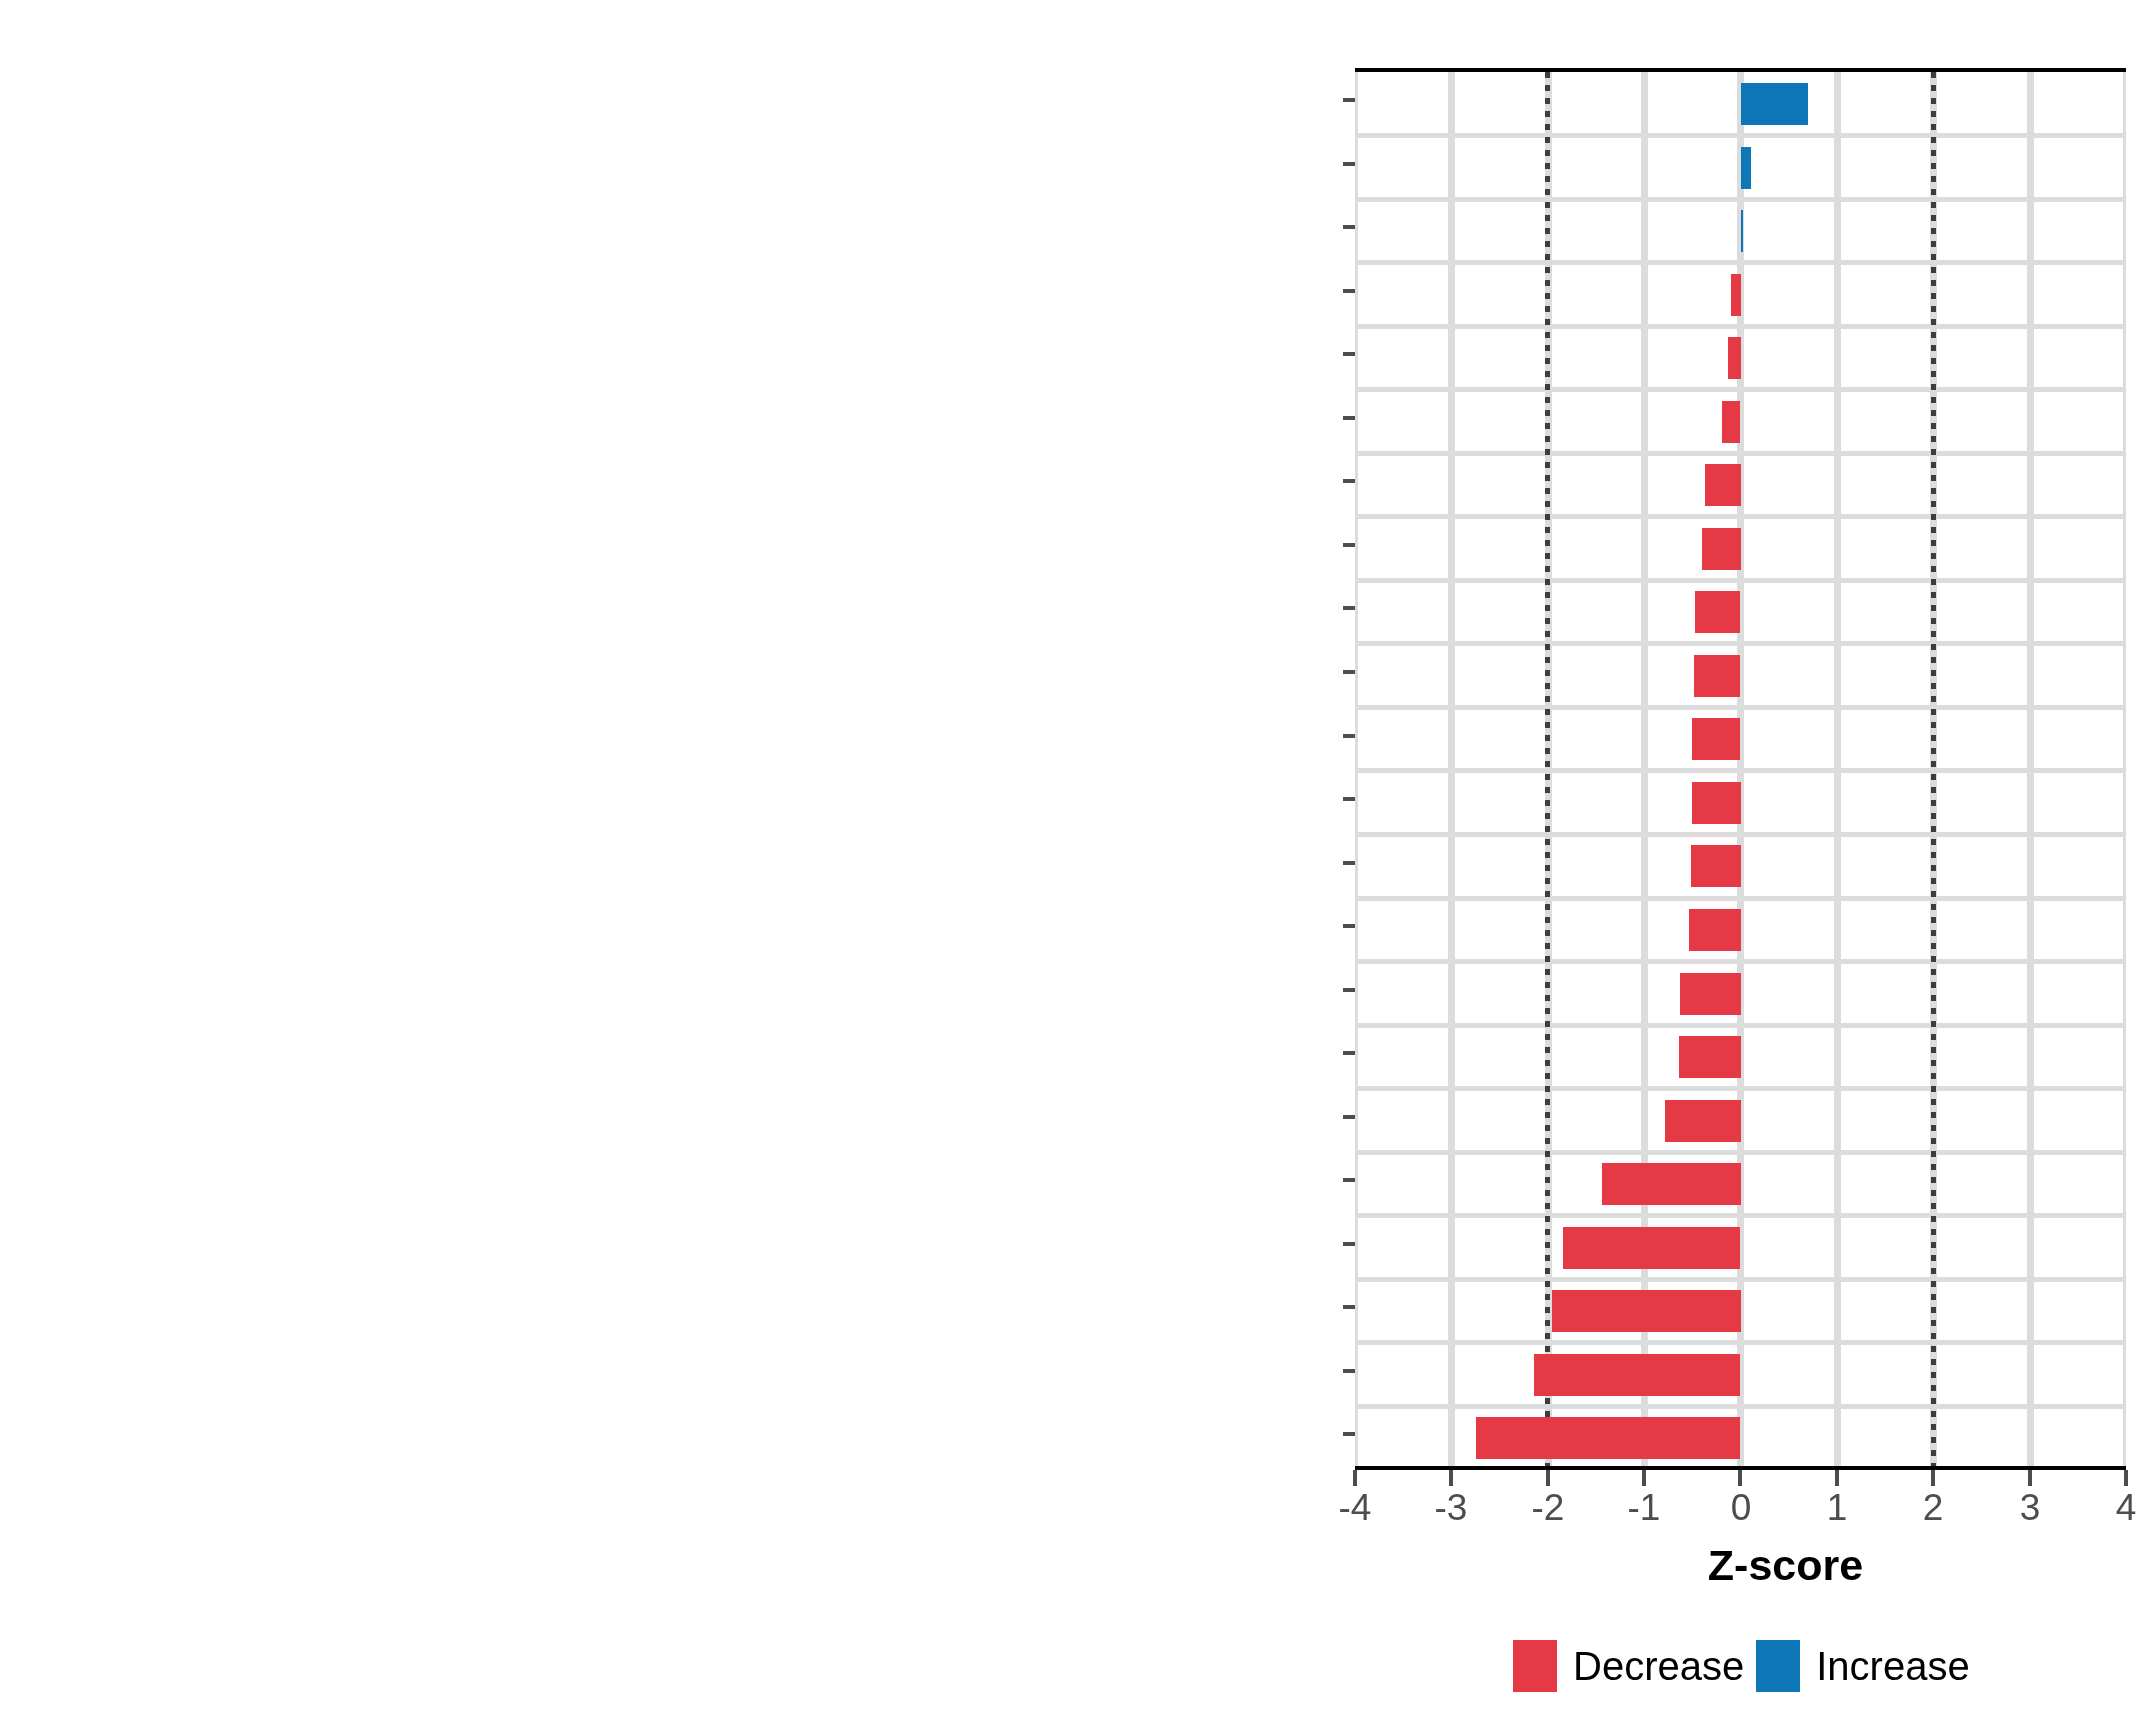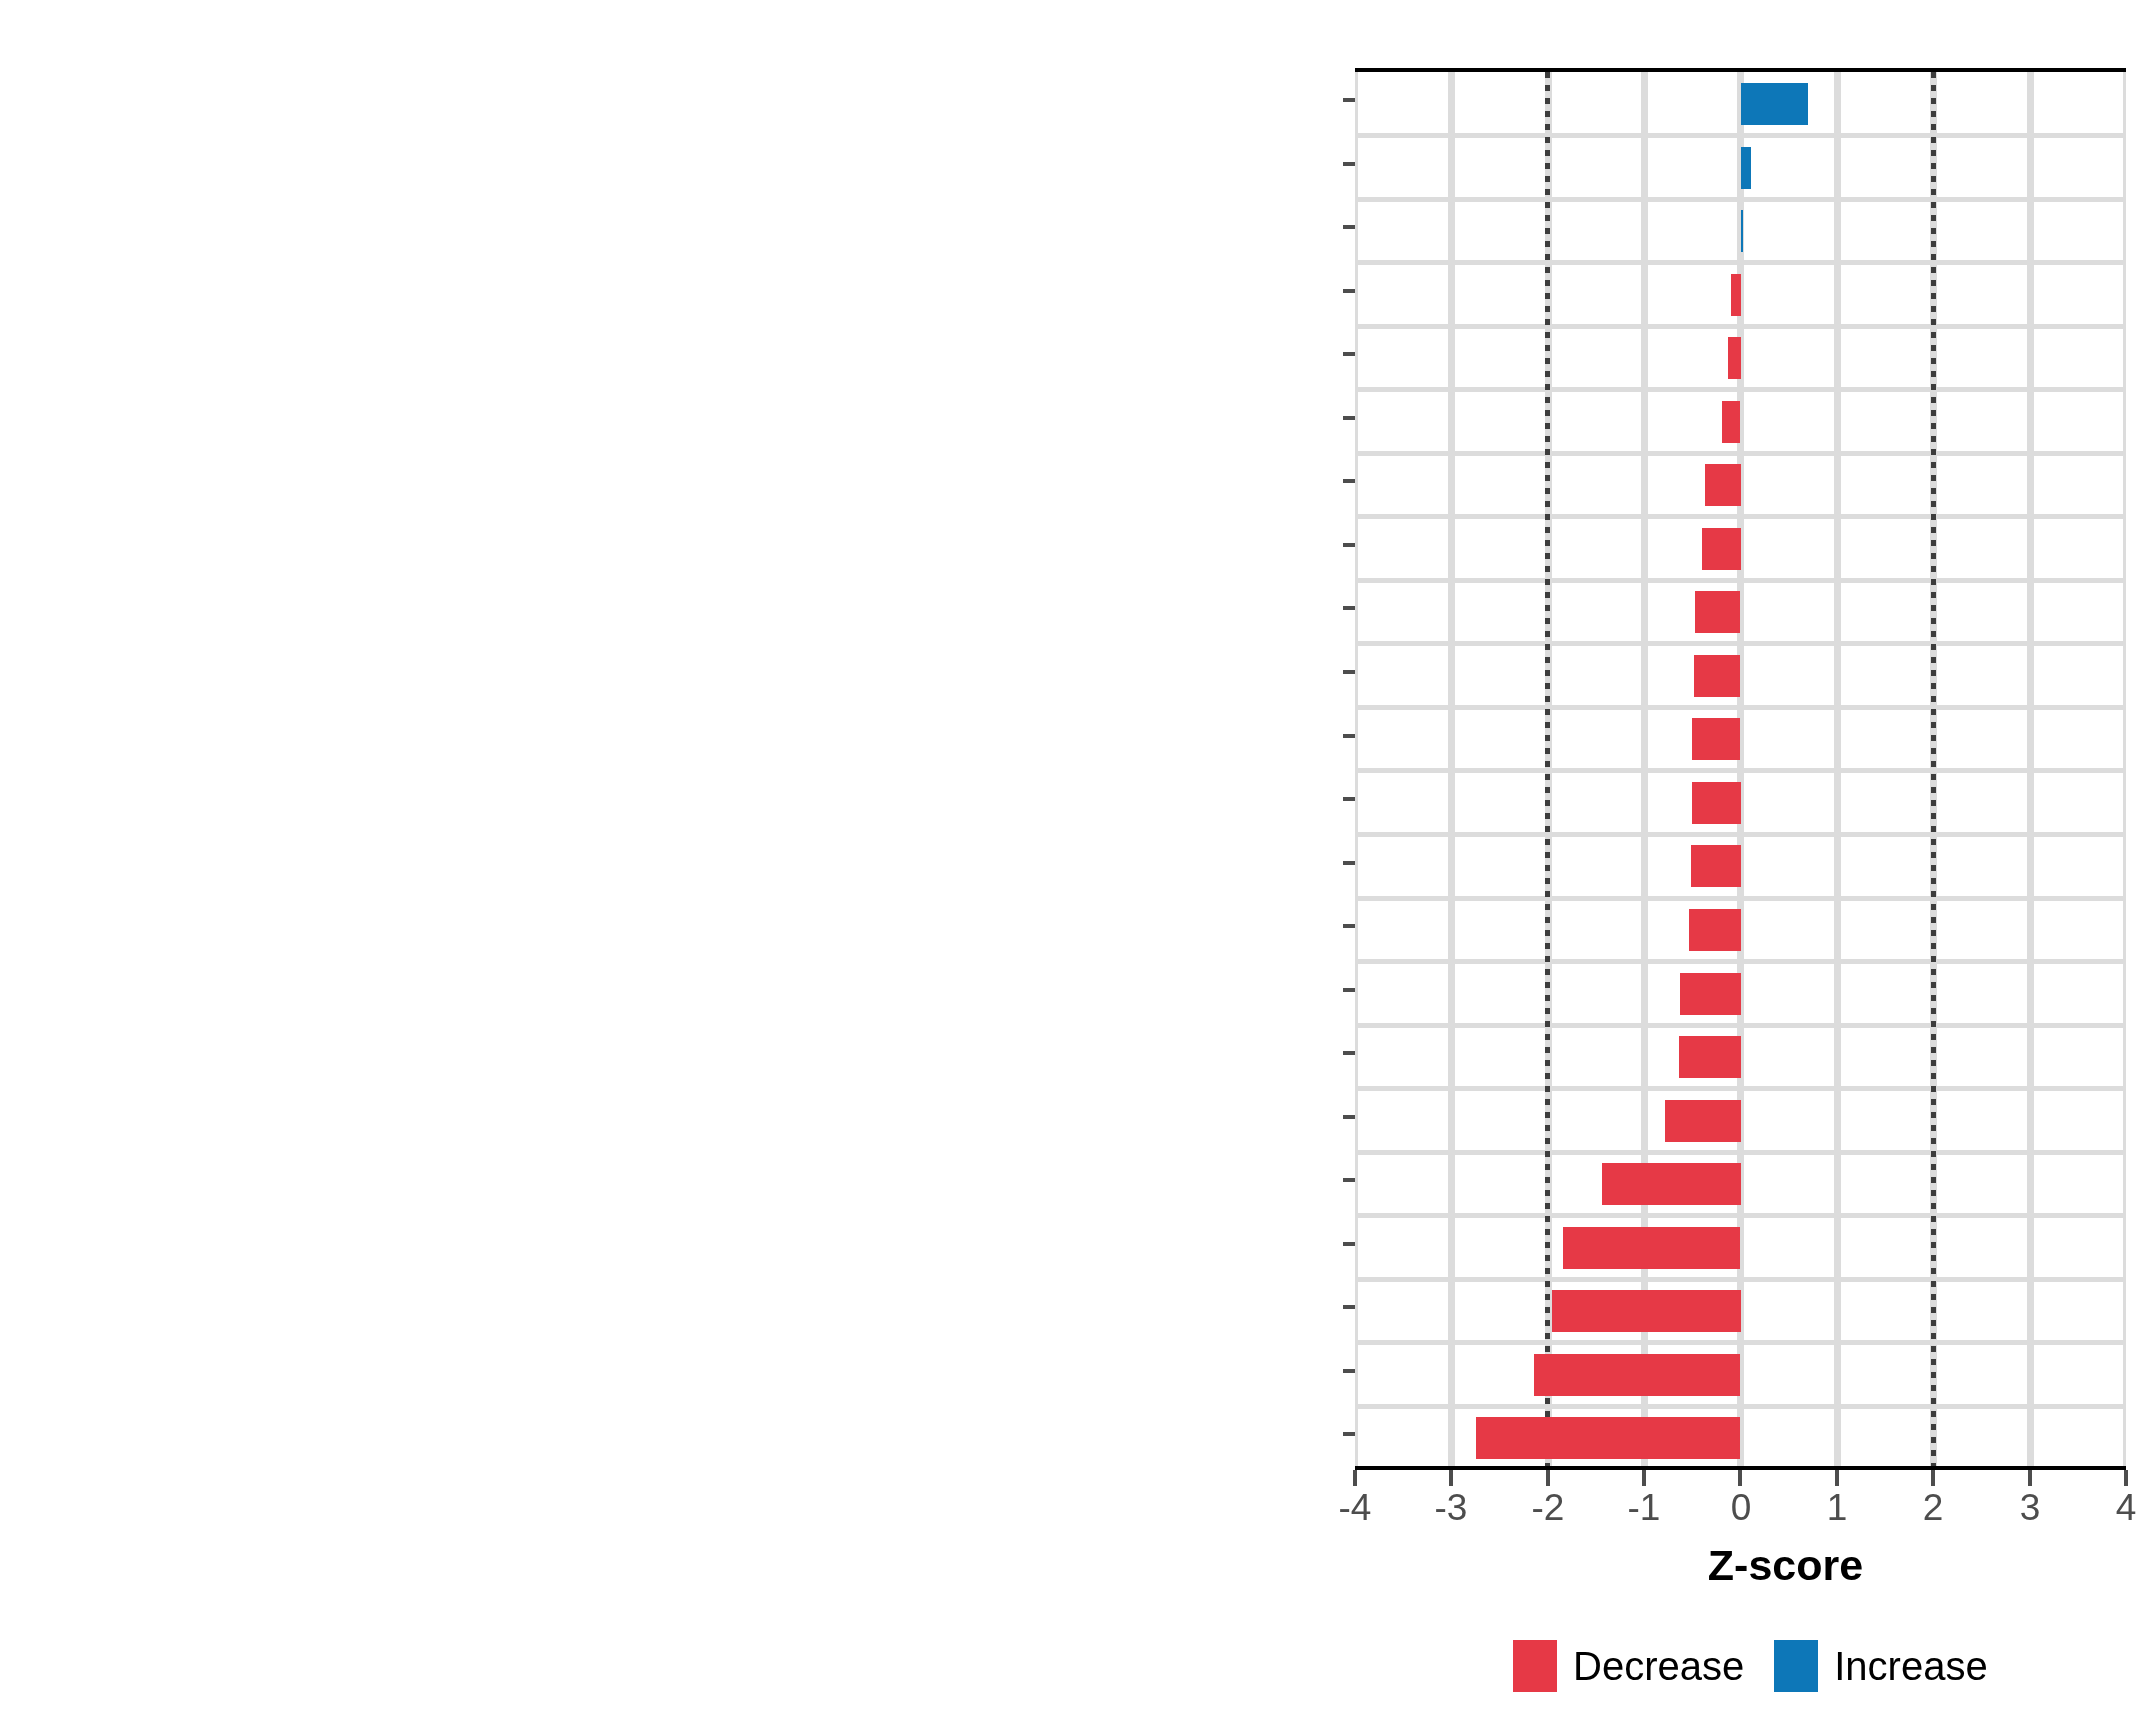--- a/index.html
+++ b/index.html
@@ -41,21 +41,21 @@
     text-align:center;font-size:37px;color:#4d4d4d;line-height:43px;
   }
   .xtitle{
     position:absolute;top:1541px;left:1400px;width:771px;
     text-align:center;font-size:43px;font-weight:bold;color:#000;
   }
 
   
   .legend{
     position:absolute;left:1513px;top:1640px;
-    display:flex;align-items:center;gap:30px;
+    display:flex;align-items:center;gap:12px;
   }
   .legend-item{display:flex;align-items:center;gap:16px;}
   .legend-swatch{width:44px;height:52px;display:block;}
   .legend-text{font-size:40px;color:#000;line-height:44px;}
 </style>
 </head>
 <body>
 
 <div class="fig">
 

